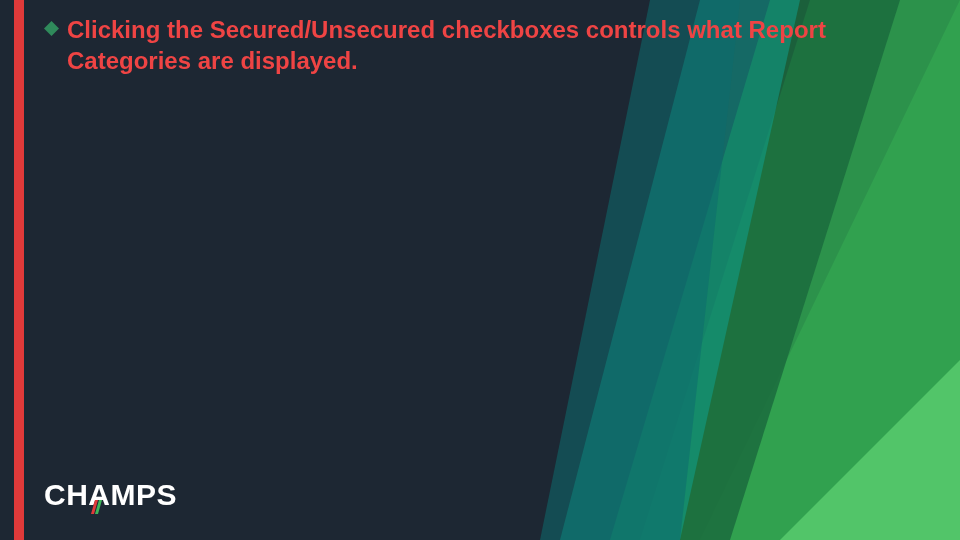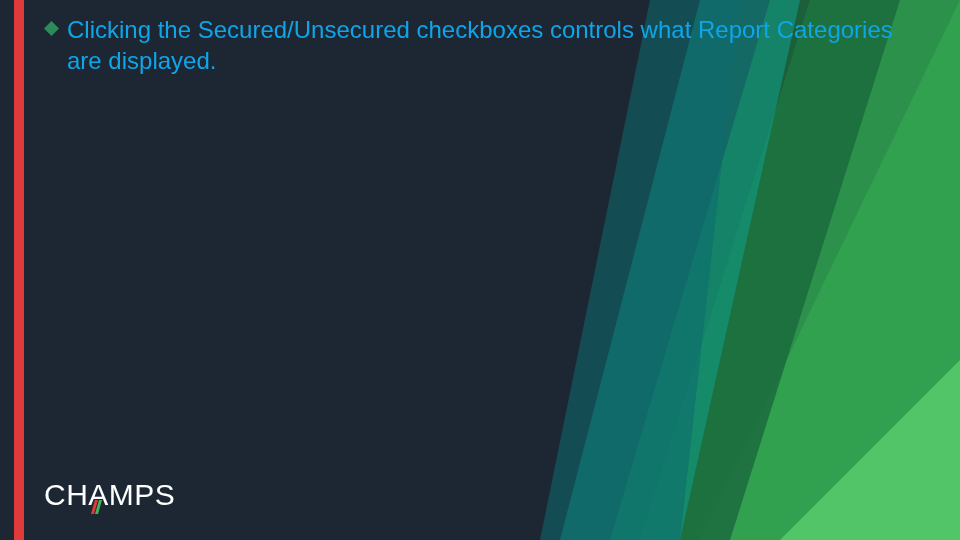--- a/index.html
+++ b/index.html
@@ -41,29 +41,29 @@
     align-items: flex-start;
     gap: 8px;
   }
   .bullet-icon {
     flex: 0 0 auto;
     margin-top: 7px;
   }
   .bullet-text {
     font-size: 24px;
     line-height: 1.3;
-    color: #0ea5e9;
-    font-weight: 400;
+    color: #ef4444;
+    font-weight: 700;
   }
   .logo {
     position: absolute;
     left: 44px;
     bottom: 28px;
     font-size: 30px;
-    font-weight: 400;
+    font-weight: 700;
     letter-spacing: 0.5px;
     color: #ffffff;
     font-family: "Arial Black", "Segoe UI", Arial, sans-serif;
   }
   .logo .a-wrap {
     position: relative;
     display: inline-block;
   }
   .logo .a-slash {
     position: absolute;

